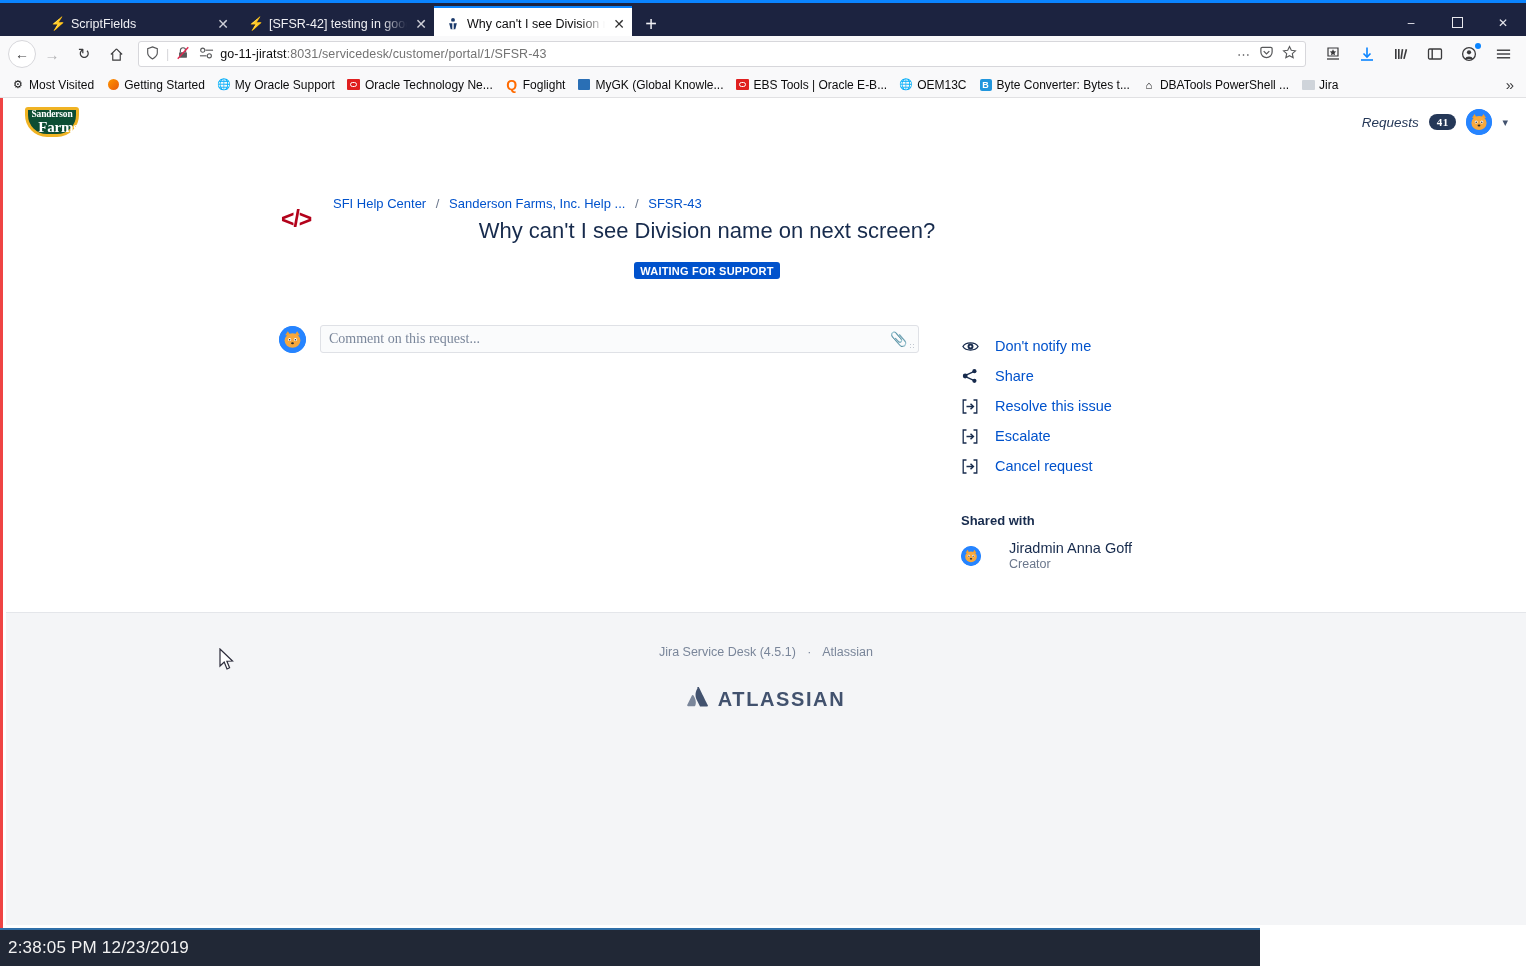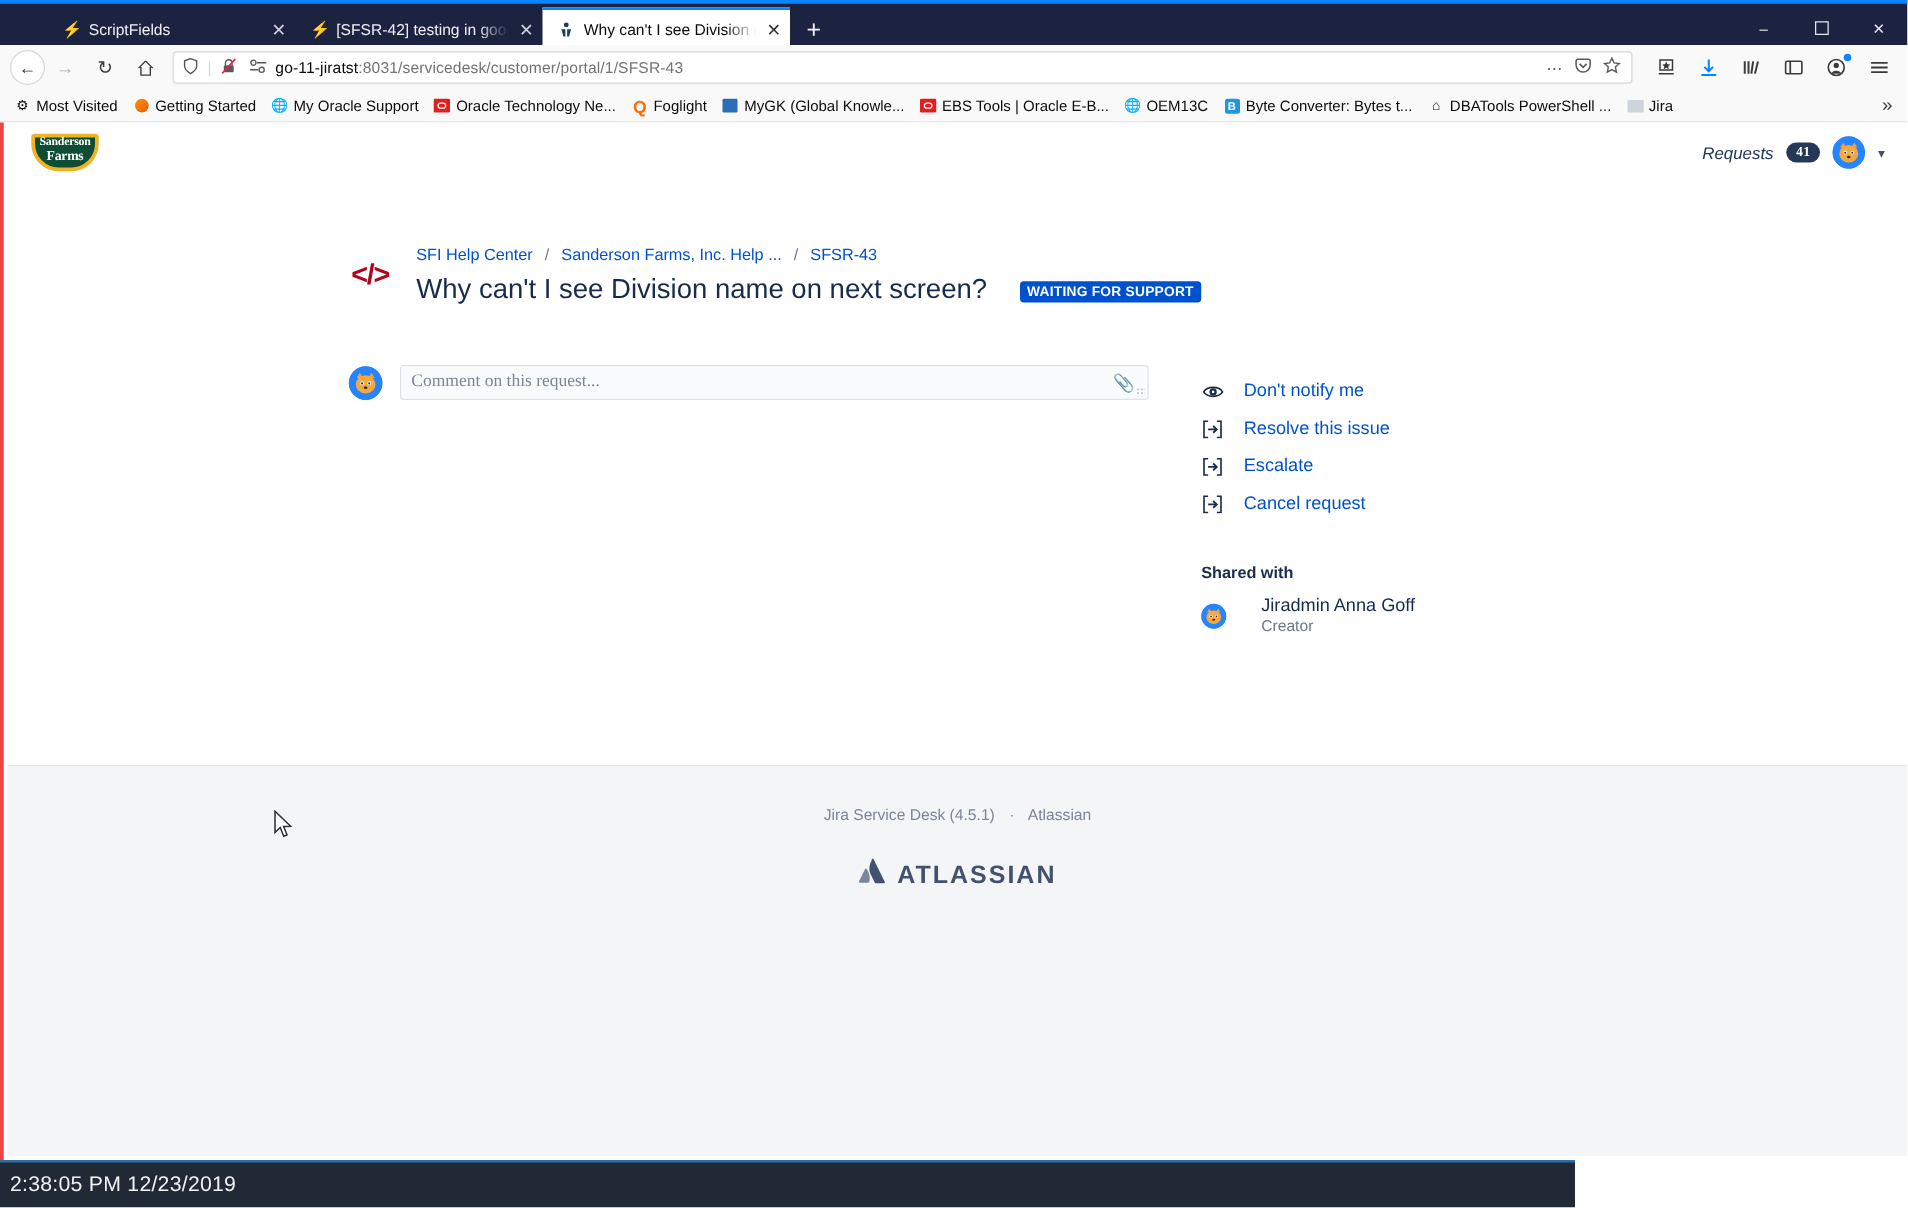--- a/index.html
+++ b/index.html
@@ -108,21 +108,21 @@
     background: #0d4d33;
     border: 3px solid #f0b323;
     border-radius: 3px 3px 22px 22px;
   }
   .sf-logo .t1, .sf-logo .t2 {
     position: absolute; left: 0; right: 0; text-align: center;
     color: #fff; font-family: "Liberation Serif", serif; font-weight: bold;
     letter-spacing: -.2px;
   }
   .sf-logo .t1 { top: 2px; font-size: 9.5px; }
-  .sf-logo .t2 { top: 12px; font-size: 11px; }
+  .sf-logo .t2 { top: 12px; font-size: 15px; text-align: right; }
   .hdr-right { margin-left: auto; display: flex; align-items: center; gap: 10px; }
   .requests-label { font-size: 13.5px; color: #253858; font-style: italic; }
   .badge-count {
     background: #253858; color: #fff; font-size: 11px; font-weight: bold;
     border-radius: 10px; padding: 2px 8px; letter-spacing: .3px; font-family: Liberation Serif, serif;
   }
   .avatar {
     border-radius: 50%; background: #2684ff; display:flex; align-items:center; justify-content:center;
     overflow: hidden; flex: 0 0 auto;
   }
@@ -138,21 +138,21 @@
     position: absolute; left: 0; top: 10px;
     color: #b3021b; font-size: 23px; font-weight: bold; letter-spacing: -1px;
     font-family: "Liberation Sans", sans-serif;
   }
   .breadcrumb { margin-left: 52px; font-size: 13px; color: #6b778c; line-height: 16px; }
   .breadcrumb a { color: #0052cc; text-decoration: none; }
   .breadcrumb .sep { color: #6b778c; padding: 0 6px; }
   .req-title {
     margin-left: 52px; margin-top: 6px;
     font-size: 22px; color: #172b4d; font-weight: 500;
-    display: flex; align-items: center; gap: 26px;
+    display: flex; align-items: center; gap: 16px; flex-direction: column;
   }
   .status-badge {
     background: #0052cc; color: #fff; font-size: 11px; font-weight: bold;
     padding: 3px 6px 2px; border-radius: 3px; letter-spacing: .2px;
     position: relative; top: 2px;
   }
 
   .body-row { display: flex; margin-left: 0; margin-top: 48px; }
   .left-col { width: 640px; margin-left: 276px; }
   .right-col { width: 300px; margin-left: 42px; padding-top: 6px; }
@@ -494,20 +494,32 @@
             <span class="a-icon">
               <svg width="17" height="13" viewBox="0 0 18 13">
                   <path d="M1 6.5 C4 1.5 14 1.5 17 6.5 C14 11.5 4 11.5 1 6.5 Z" fill="none" stroke="#172b4d" stroke-width="1.4"></path>
                   <circle cx="9" cy="6.5" r="3.1" fill="#172b4d"></circle>
                   <circle cx="9" cy="6.5" r="1.1" fill="#fff"></circle>
                 </svg>
             </span>
             <span class="a-label">Don't notify me</span>
           </div>
 
+          <div class="action">
+            <span class="a-icon">
+              <svg width="16" height="16" viewBox="0 0 16 16">
+                  <circle cx="12.4" cy="3.2" r="2.1" fill="#172b4d"></circle>
+                  <circle cx="12.4" cy="12.8" r="2.1" fill="#172b4d"></circle>
+                  <circle cx="3.2" cy="8" r="2.4" fill="#172b4d"></circle>
+                  <line x1="4.6" y1="6.8" x2="11.2" y2="3.9" stroke="#172b4d" stroke-width="1.3"></line>
+                  <line x1="4.6" y1="9.2" x2="11.2" y2="12.1" stroke="#172b4d" stroke-width="1.3"></line>
+                </svg>
+            </span>
+            <span class="a-label">Share</span>
+          </div>
 
           <div class="action">
             <span class="a-icon">
               <svg width="16" height="15" viewBox="0 0 16 15">
                   <path d="M4.5 1 H1.2 V14 H4.5" fill="none" stroke="#172b4d" stroke-width="1.3"></path>
                   <path d="M11.5 1 H14.8 V14 H11.5" fill="none" stroke="#172b4d" stroke-width="1.3"></path>
                   <line x1="4.5" y1="7.5" x2="11" y2="7.5" stroke="#172b4d" stroke-width="1.5"></line>
                   <path d="M8.5 4.8 L11.4 7.5 L8.5 10.2" fill="none" stroke="#172b4d" stroke-width="1.5"></path>
                 </svg>
             </span>

